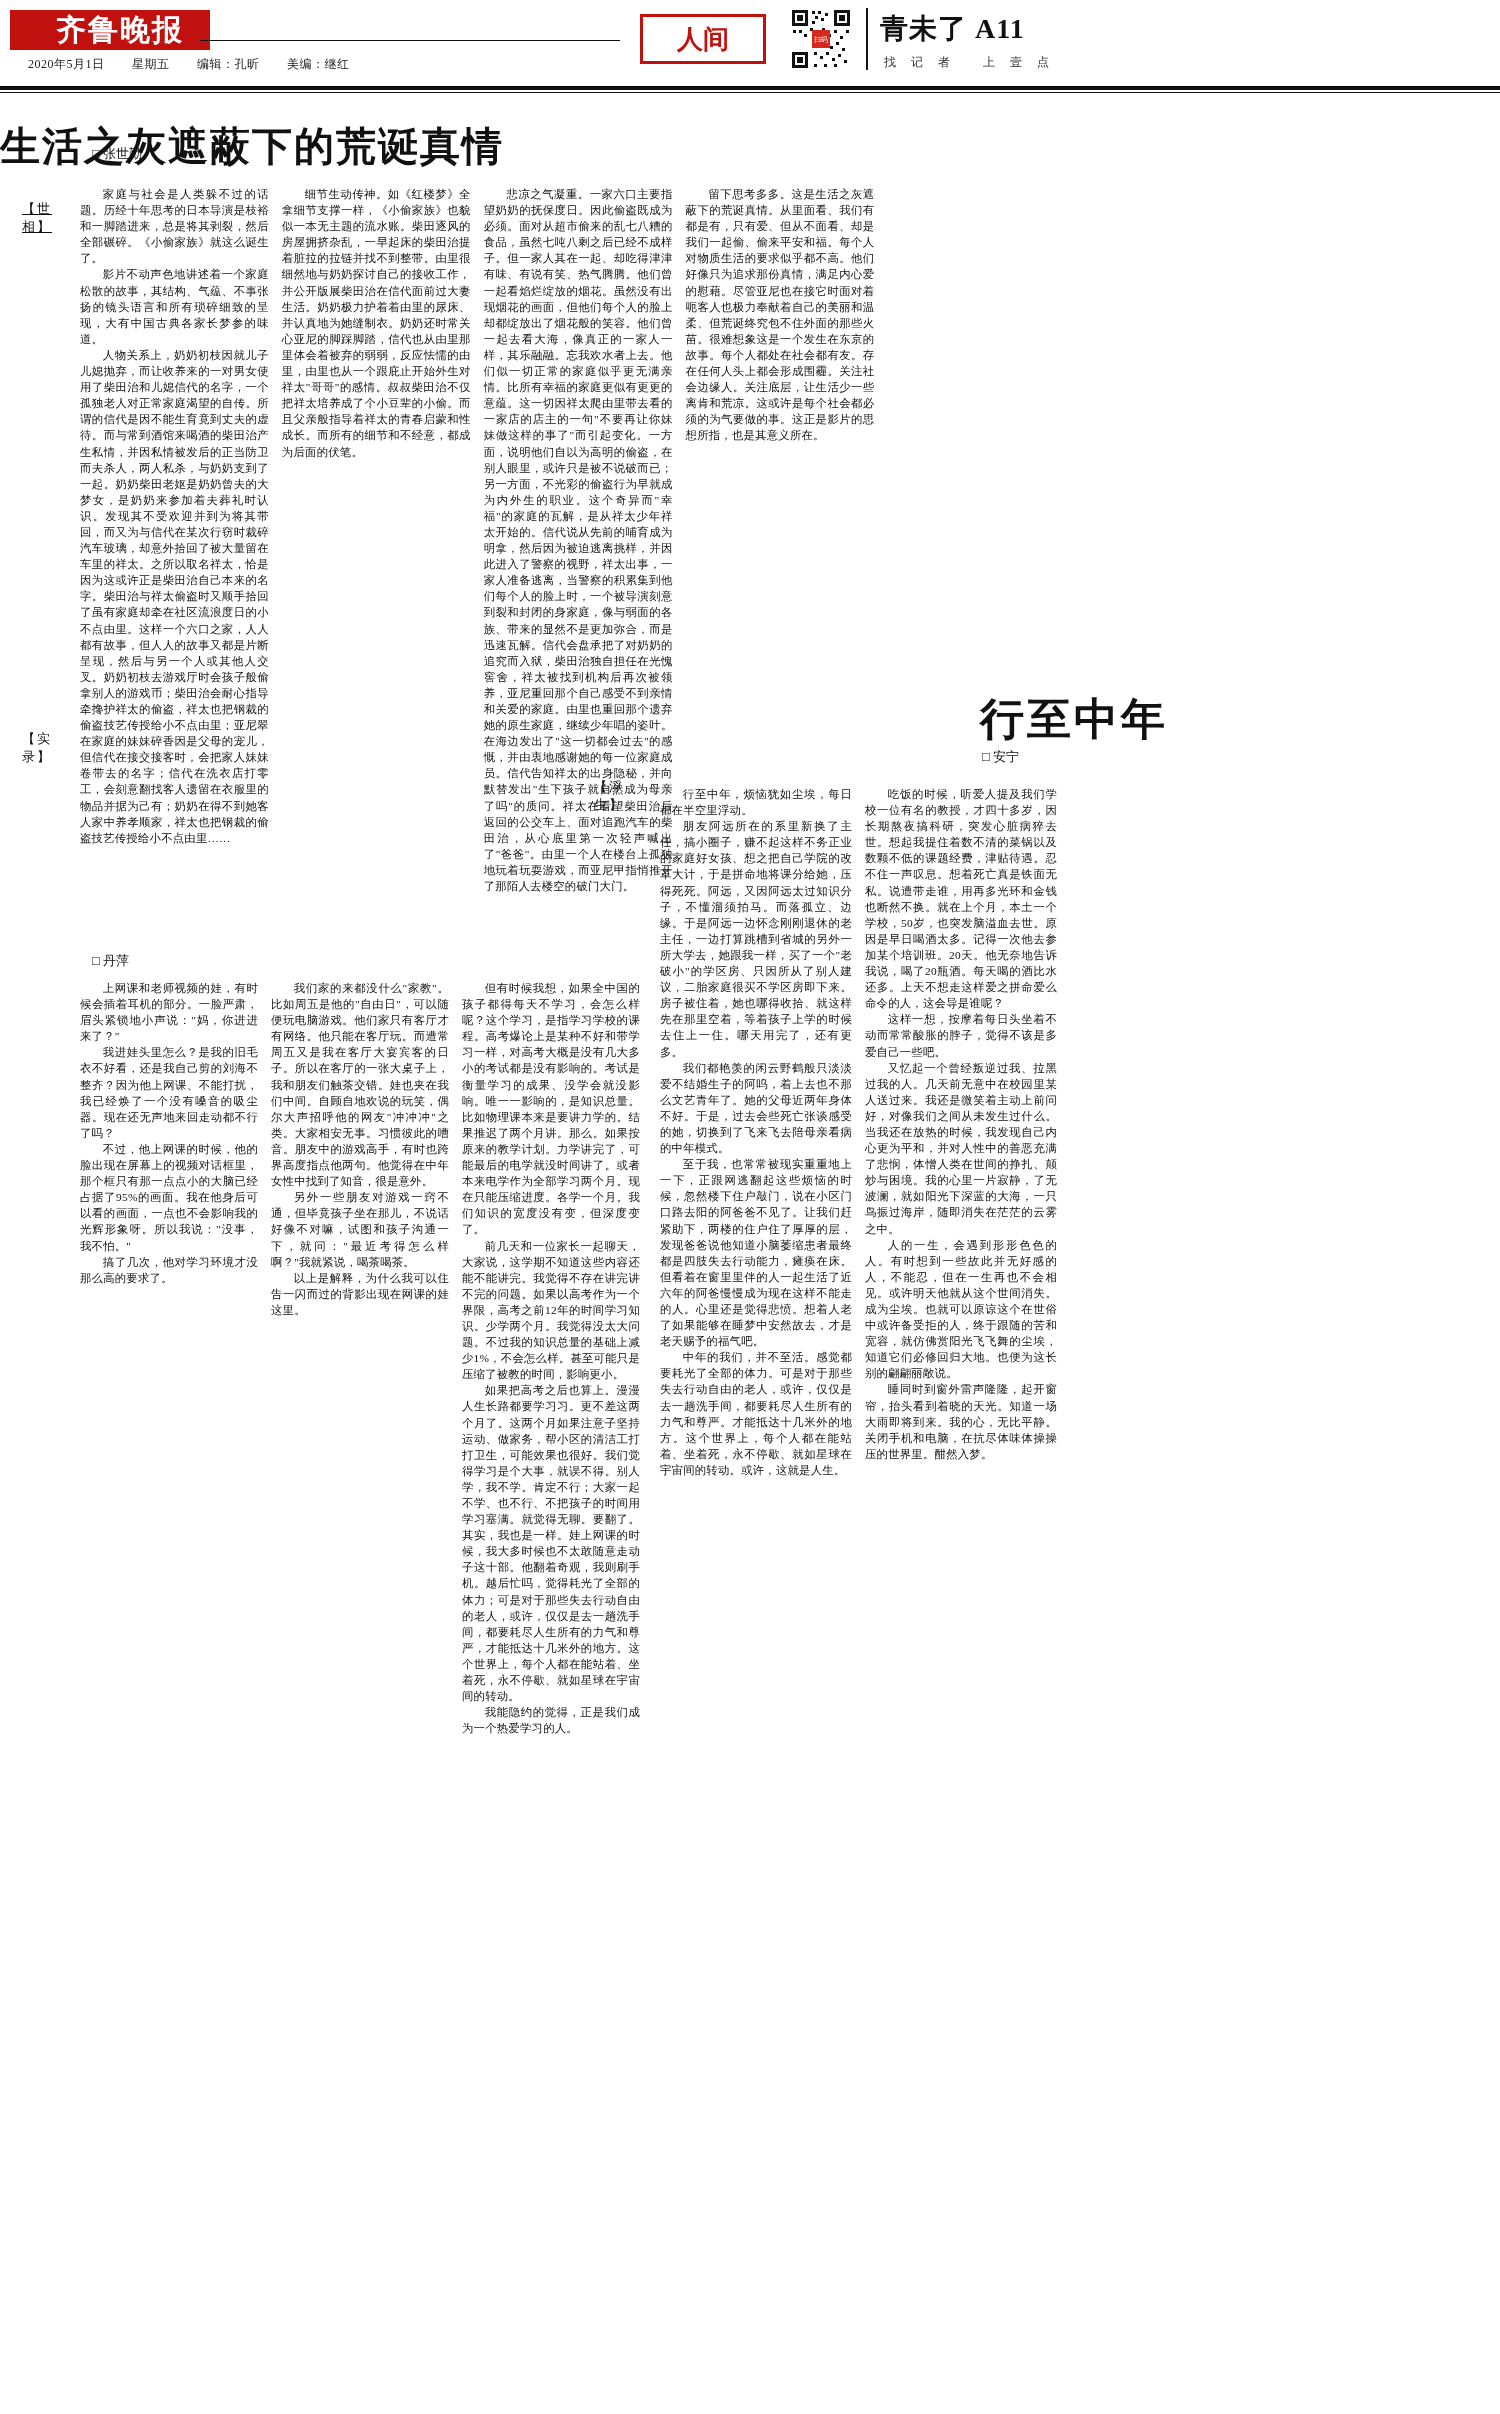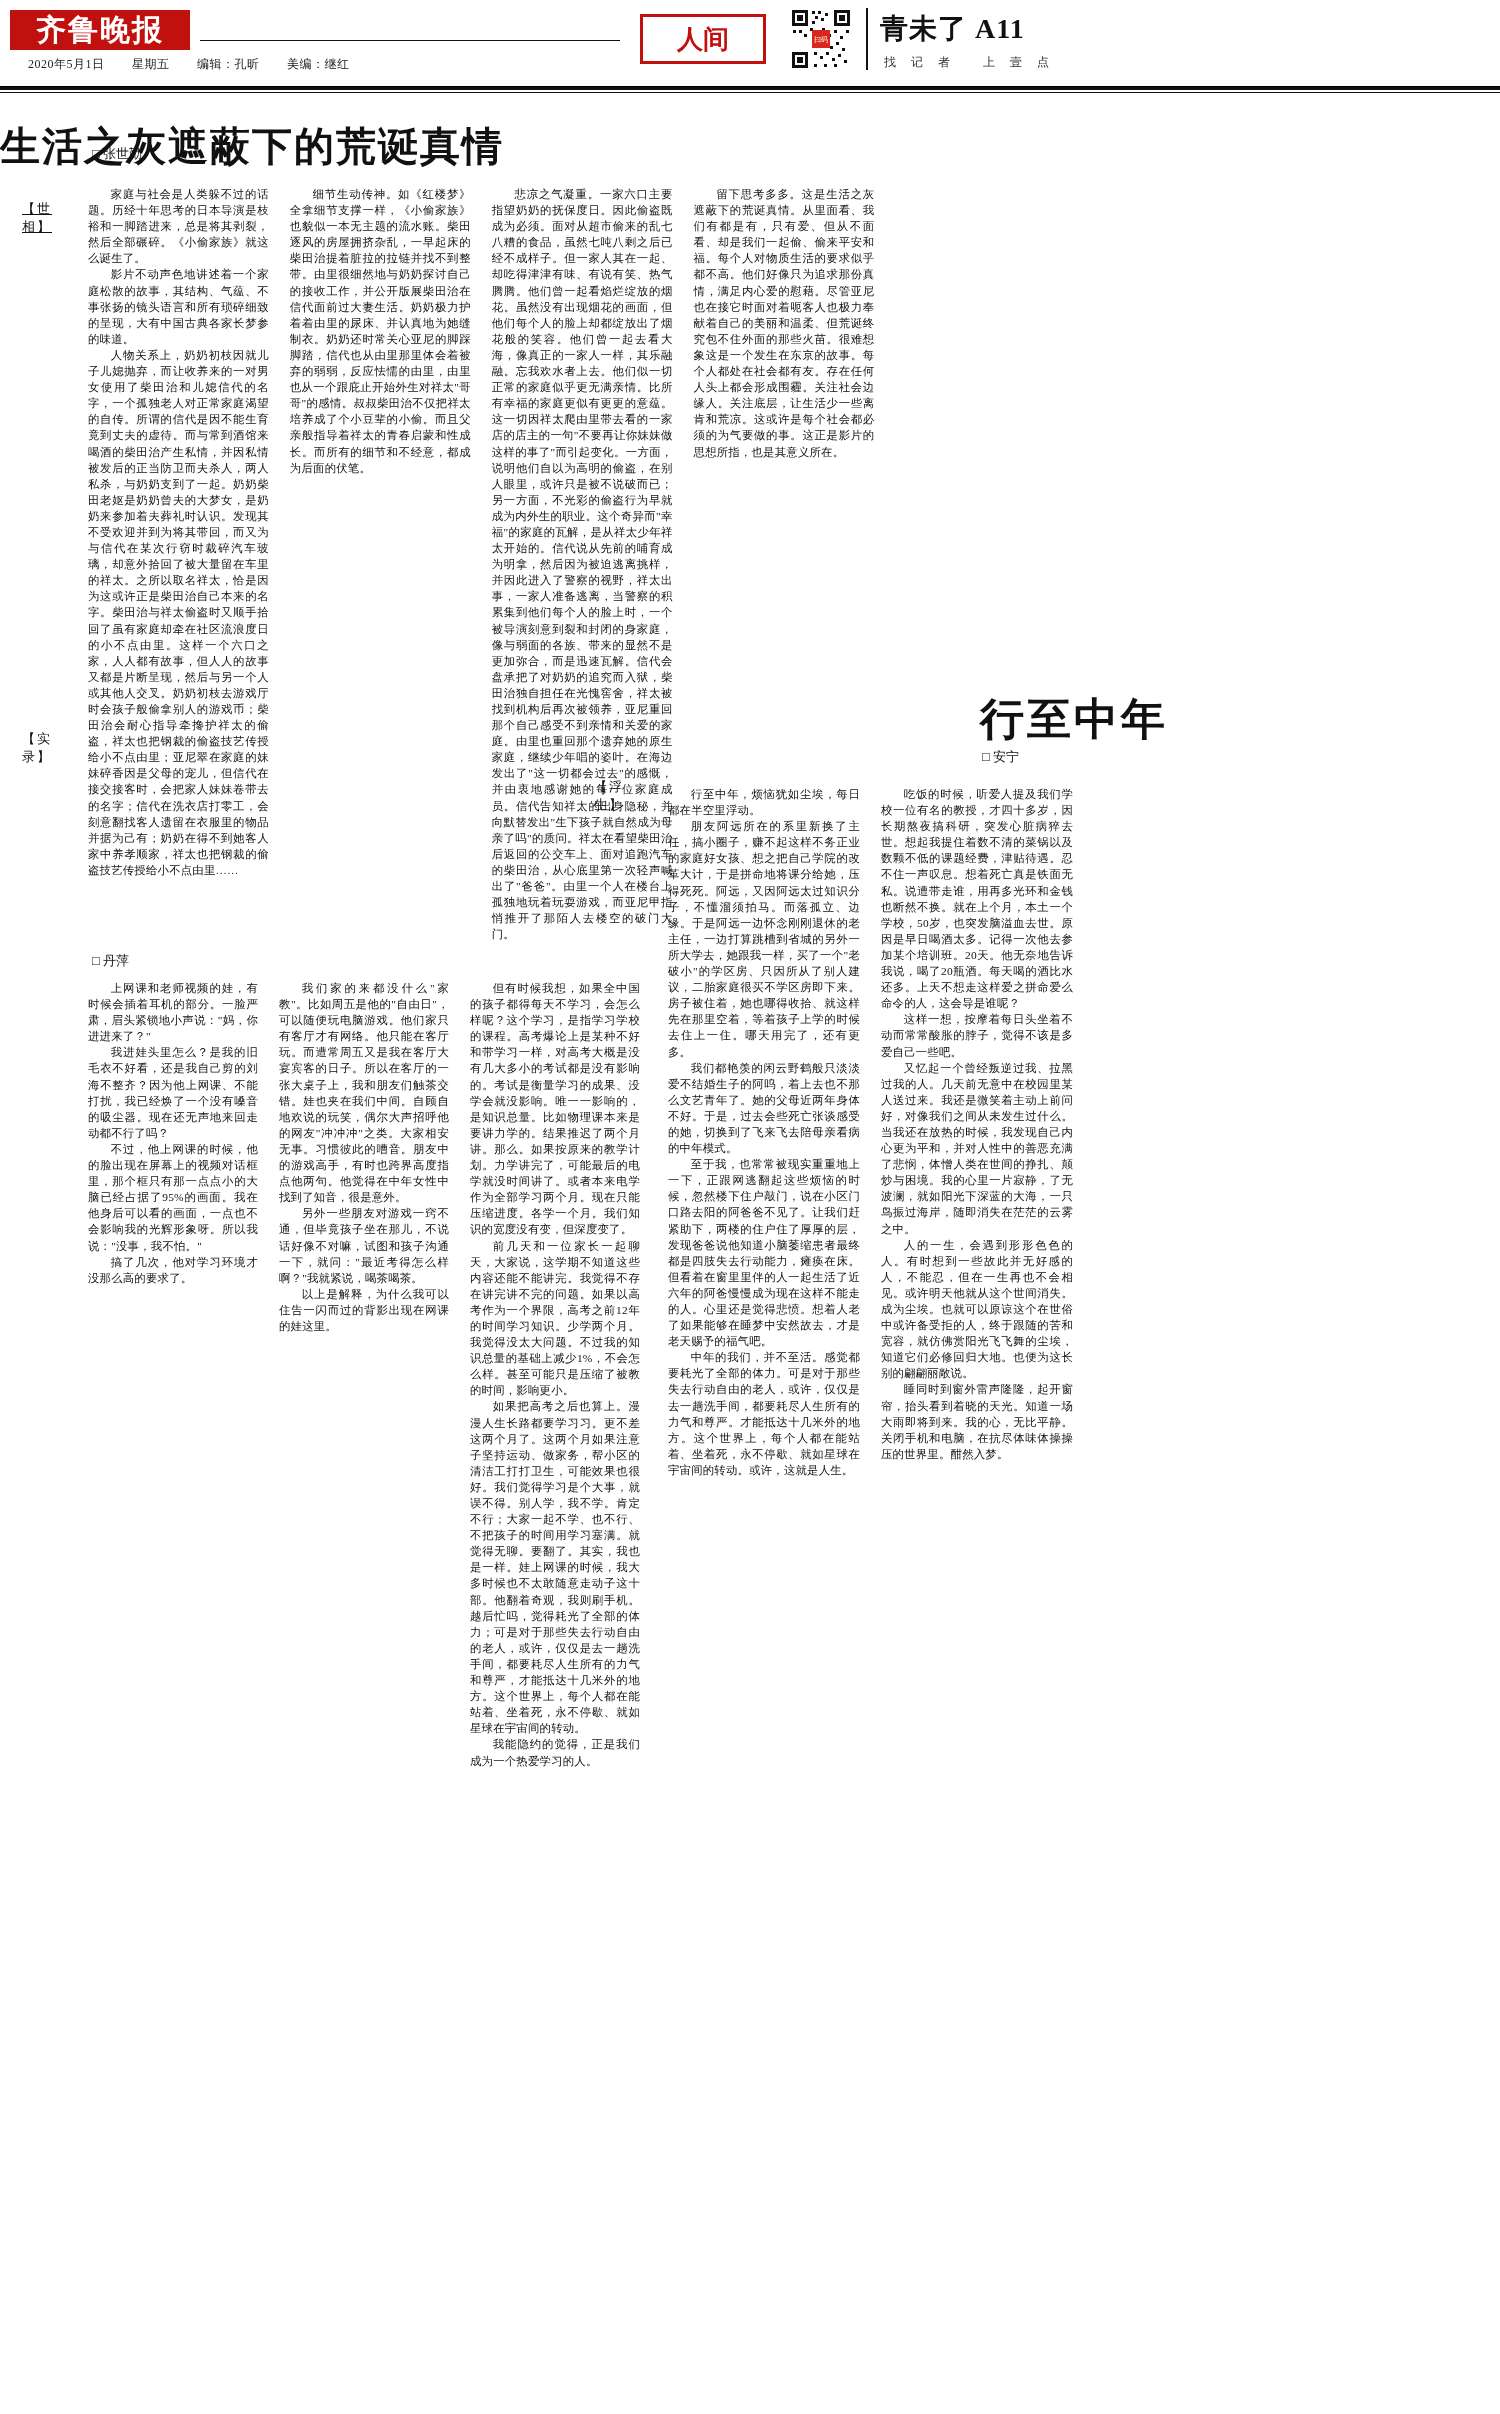--- a/index.html
+++ b/index.html
@@ -3,21 +3,21 @@
 <meta charset="utf-8">
 <style>
   html,body{margin:0;padding:0;background:#ffffff;}
   body{width:1500px;height:2414px;font-family:"Liberation Serif",serif;color:#111;}
   .page{position:relative;width:1500px;height:2414px;overflow:hidden;background:#fff;}
 
   
   .masthead{position:relative;height:86px;border-bottom:1px solid #000;}
   .logo{position:absolute;left:10px;top:10px;width:180px;height:40px;background:#c1110f;color:#fff;
         font-family:"Liberation Serif",serif;font-weight:bold;font-size:30px;letter-spacing:2px;
-        display:flex;align-items:center;justify-content:center;}
+        display:flex;align-items:center;justify-content:center;padding-left:20px;}
   .date-line{position:absolute;left:28px;top:56px;font-size:12px;color:#222;letter-spacing:0.5px;}
   .date-line span{margin-right:24px;}
   .center-rule{position:absolute;left:200px;top:0;width:420px;height:86px;}
   .center-rule .hr1{position:absolute;left:0;top:40px;width:420px;height:1px;background:#111;}
   .section-tag{position:absolute;left:640px;top:14px;width:120px;height:44px;border:3px solid #c1110f;
         display:flex;align-items:center;justify-content:center;color:#c1110f;font-size:26px;font-weight:bold;}
   .qr{position:absolute;left:790px;top:8px;width:62px;height:62px;}
   .qr canvas,.qr .qrbox{width:62px;height:62px;}
   .vline{position:absolute;left:866px;top:8px;width:2px;height:62px;background:#111;}
   .page-id{position:absolute;left:880px;top:10px;font-size:28px;font-weight:bold;letter-spacing:1px;}
@@ -29,21 +29,21 @@
   .rule-thin{height:1px;background:#111;margin-top:2px;}
 
   
   .headline-wrap{position:relative;height:92px;}
   .headline{position:absolute;left:0;right:0;top:26px;font-size:40px;font-weight:bold;letter-spacing:2px;}
   .byline-top{position:absolute;left:92px;top:52px;font-size:13px;color:#111;}
 
   
   .cols{position:absolute;left:80px;top:196px;width:1400px;}
   .colrow{display:flex;}
-  .col{width:192px;margin-right:13px;margin-left:8px;}
+  .col{width:192px;margin-right:13px;}
   .col:last-child{margin-right:0;}
   .col p{margin:0 0 0 0;font-size:11.4px;line-height:16.1px;text-align:justify;text-justify:inter-ideograph;
          text-indent:2em;letter-spacing:0.2px;}
   .sidebracket{position:absolute;left:22px;font-size:13px;letter-spacing:2px;line-height:18px;width:20px;text-align:center;}
   .sidebracket.b1{top:200px;text-decoration:underline;}
 
   
   .photo-area{position:absolute;left:80px;top:668px;width:560px;height:270px;}
   .photo{position:absolute;left:0;top:0;width:560px;height:268px;border-radius:50% / 30%;overflow:hidden;
          background:linear-gradient(160deg,#e8a13c 0%,#d98c2c 18%,#b9762a 35%,#7d6b55 55%,#55504a 75%,#3b3a38 100%);}

